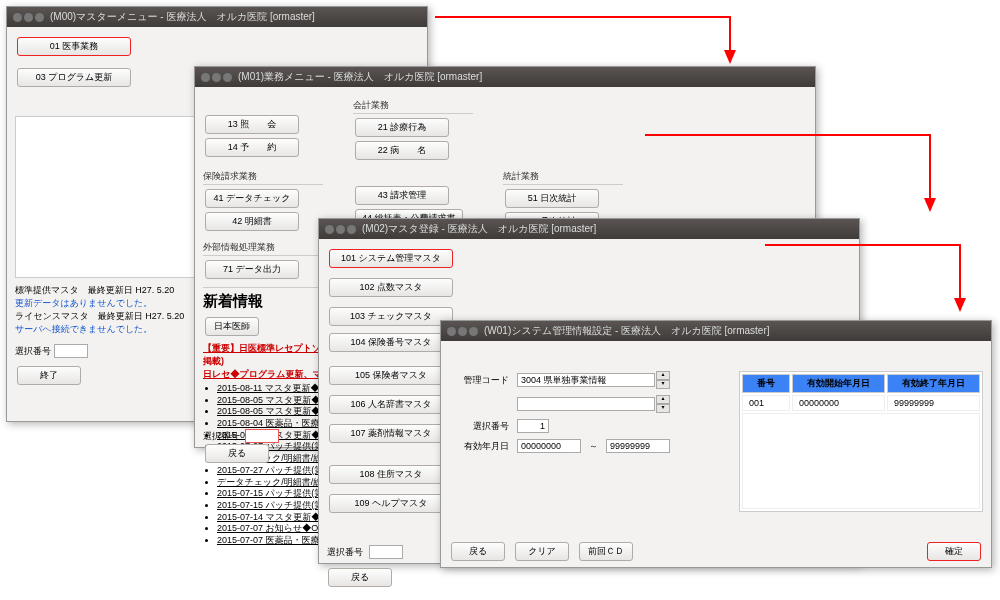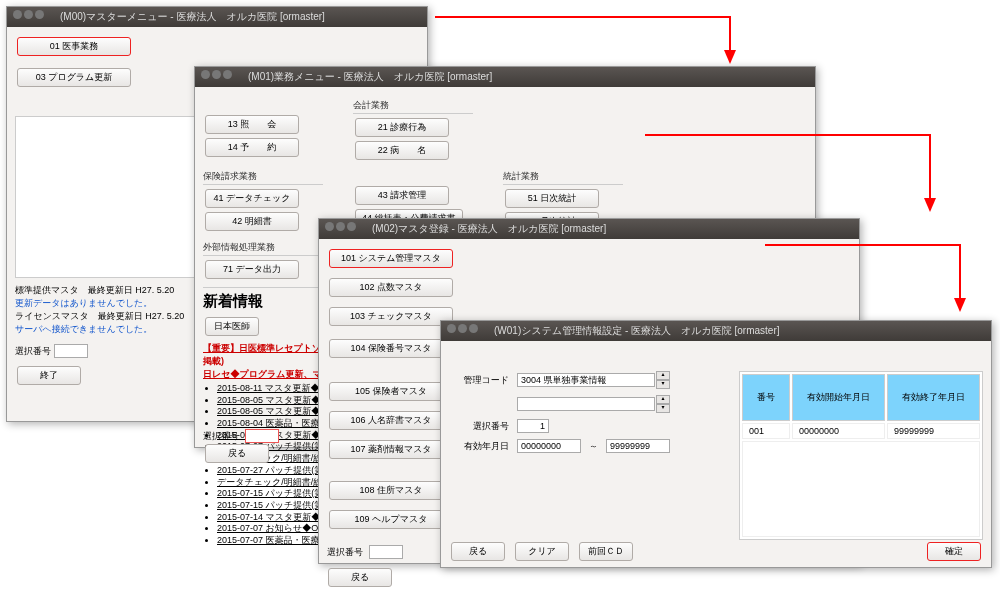--- a/index.html
+++ b/index.html
@@ -1,34 +1,34 @@
 <!DOCTYPE html>
 <html><head>
 <meta charset="utf-8">
 <style>
 body{margin:0;font-family:sans-serif;font-size:10px;background:#fff;width:1000px;height:600px;position:relative;overflow:hidden}
 .win{position:absolute;background:#f4f2f0;border:1px solid #999;box-shadow:2px 2px 8px rgba(0,0,0,.3)}
-.titlebar{background:linear-gradient(#5a5552,#3f3b38);color:#ddd;padding:3px 6px;font-size:10px;display:flex;align-items:flex-start;gap:16px}
+.titlebar{background:linear-gradient(#5a5552,#3f3b38);color:#ddd;padding:3px 6px;font-size:10px;display:flex;align-items:center;gap:6px}
 .tbtn{display:flex;gap:2px}
 .tbtn span{width:9px;height:9px;border-radius:50%;background:#777;display:inline-block}
 .body{padding:8px}
 .btn{display:inline-block;background:linear-gradient(#fdfdfd,#e8e6e4);border:1px solid #b0aba7;border-radius:3px;padding:2px 6px;font-size:9px;min-width:80px;text-align:center;margin:2px;cursor:pointer}
 .btn.hl{border:1.5px solid #e22}
 .sect{font-size:9px;color:#333;margin:4px 0 2px;border-bottom:1px solid #ccc;padding-bottom:1px}
 .small{font-size:9px}
 .red{color:#c00}
 .blue{color:#15c}
 .uline{text-decoration:underline}
 input.fld{border:1px solid #aaa;padding:1px 3px;font-size:9px;background:#fff}
 .arrow{position:absolute;color:#f00}
 .news h3{font-size:15px;font-weight:bold;margin:4px 0}
 .news ul{margin:2px 0;padding-left:14px}
 .news li{font-size:9px;line-height:1.3}
 .tbl{background:#fff;border:1px solid #ccc;font-size:9px}
-.tbl th{background:#7dd3fc;border:1px solid #ccc;padding:16px 14px;font-weight:normal}
+.tbl th{background:#3b82f6;border:1px solid #ccc;padding:2px 14px;font-weight:bold}
 .tbl td{border:1px solid #eee;padding:2px 6px}
 .spin{display:inline-flex;align-items:center}
 .spin .ud{display:inline-flex;flex-direction:column;margin-left:1px}
 .spin .ud span{width:12px;height:7px;background:#e8e6e4;border:1px solid #aaa;font-size:6px;line-height:5px;text-align:center;cursor:pointer}
 .footer{position:absolute;bottom:4px;left:8px;right:8px;display:flex;gap:6px;align-items:center}
 </style>
 </head>
 <body>
 
 <div class="win" style="left:6px;top:6px;width:420px;height:414px">
@@ -157,22 +157,22 @@
         <span></span>
         <span></span>
         <span></span>
       </span>
   <span>(M02)マスタ登録 - 医療法人　オルカ医院  [ormaster]</span>
  </div>
  <div class="body">
   <div class="btn hl" style="min-width:110px">101 システム管理マスタ</div><br>
   <div class="btn" style="min-width:110px;margin-top:8px">102 点数マスタ</div><br>
   <div class="btn" style="min-width:110px;margin-top:8px">103 チェックマスタ</div><br>
-  <div class="btn" style="min-width:110px;margin-top:11px">104 保険番号マスタ</div><br>
-  <div class="btn" style="min-width:110px;margin-top:22px">105 保険者マスタ</div><br>
+  <div class="btn" style="min-width:110px;margin-top:5px">104 保険番号マスタ</div><br>
+  <div class="btn" style="min-width:110px;margin-top:12px">105 保険者マスタ</div><br>
   <div class="btn" style="min-width:110px;margin-top:8px">106 人名辞書マスタ</div><br>
   <div class="btn" style="min-width:110px;margin-top:8px">107 薬剤情報マスタ</div><br>
   <div class="btn" style="min-width:110px;margin-top:20px">108 住所マスタ</div><br>
   <div class="btn" style="min-width:110px;margin-top:8px">109 ヘルプマスタ</div>
  </div>
  <div class="footer">
   <span class="small">選択番号</span>
   <input class="fld" style="width: 26px;">
  </div>
 </div>

